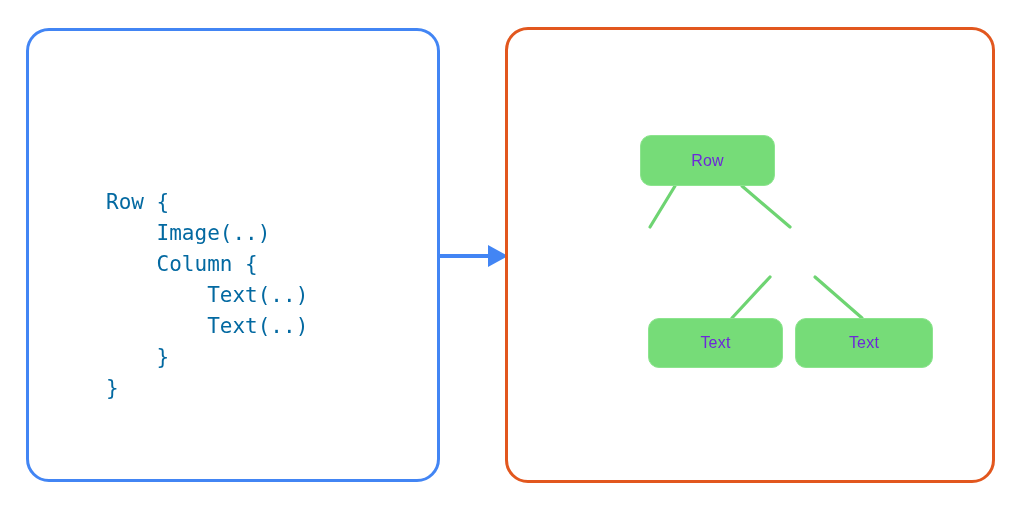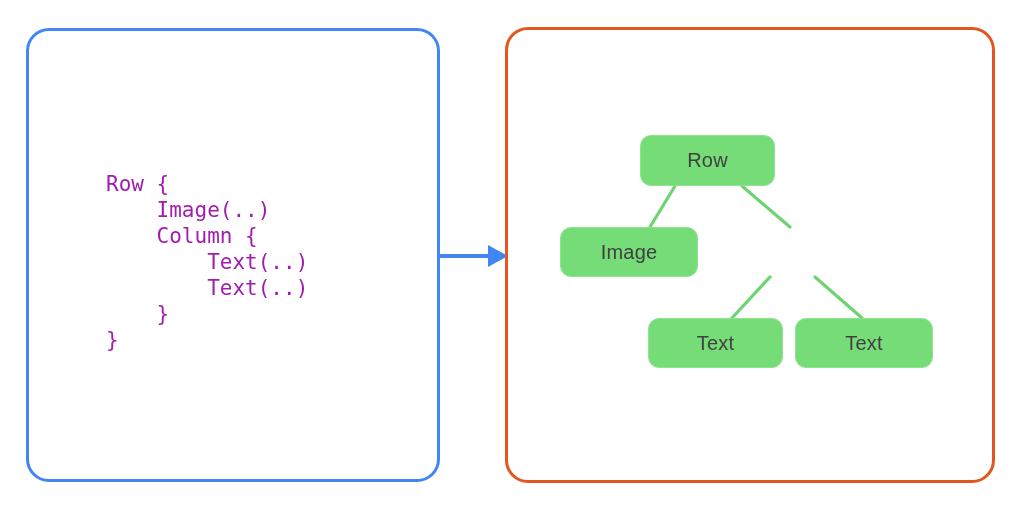--- a/index.html
+++ b/index.html
@@ -38,26 +38,26 @@
     width: 490px;
     height: 456px;
     border: 3px solid #e2571e;
     border-radius: 23px;
   }
 
   
   #code-block {
     position: absolute;
     left: 77px;
-    top: 140px;
+    top: 156px;
     margin: 0;
     font-family: "DejaVu Sans Mono", "Liberation Mono", monospace;
     font-size: 21px;
-    line-height: 26px;
-    color: #a21caf;
+    line-height: 31px;
+    color: #0369a1;
     white-space: pre;
     letter-spacing: 0px;
   }
 
   
   #arrow-svg {
     position: absolute;
     left: 436px;
     top: 238px;
     width: 76px;
@@ -72,23 +72,23 @@
     width: 490px;
     height: 456px;
     pointer-events: none;
   }
   .tree-node {
     position: absolute;
     box-sizing: border-box;
     background: #76dc78;
     border: 1px solid #8ce48e;
     border-radius: 11px;
-    color: #404040;
+    color: #6d28d9;
     font-family: "Liberation Sans", sans-serif;
-    font-size: 20px;
+    font-size: 16px;
     font-weight: 400;
     display: flex;
     align-items: center;
     justify-content: center;
     letter-spacing: 0.2px;
   }
   #node-row    { left: 640px; top: 135px; width: 135px; height: 51px; }
   #node-image  { left: 560px; top: 227px; width: 138px; height: 50px; }
   #node-column { left: 720px; top: 227px; width: 136px; height: 50px; }
   #node-text-1 { left: 648px; top: 318px; width: 135px; height: 50px; }
@@ -121,17 +121,16 @@
     <line x1="170" y1="159" x2="145" y2="200" stroke="#6ed472" stroke-width="3.2" stroke-linecap="round"></line>
 
     <line x1="237" y1="159" x2="285" y2="200" stroke="#6ed472" stroke-width="3.2" stroke-linecap="round"></line>
 
     <line x1="265" y1="250" x2="227" y2="291" stroke="#6ed472" stroke-width="3.2" stroke-linecap="round"></line>
 
     <line x1="310" y1="250" x2="357" y2="291" stroke="#6ed472" stroke-width="3.2" stroke-linecap="round"></line>
   </svg>
 
   <div class="tree-node" id="node-row">Row</div>
-  <div class="tree-node" id="node-image">Image</div>
   <div class="tree-node" id="node-text-1">Text</div>
   <div class="tree-node" id="node-text-2">Text</div>
 
 </div>
 
 </body></html>

